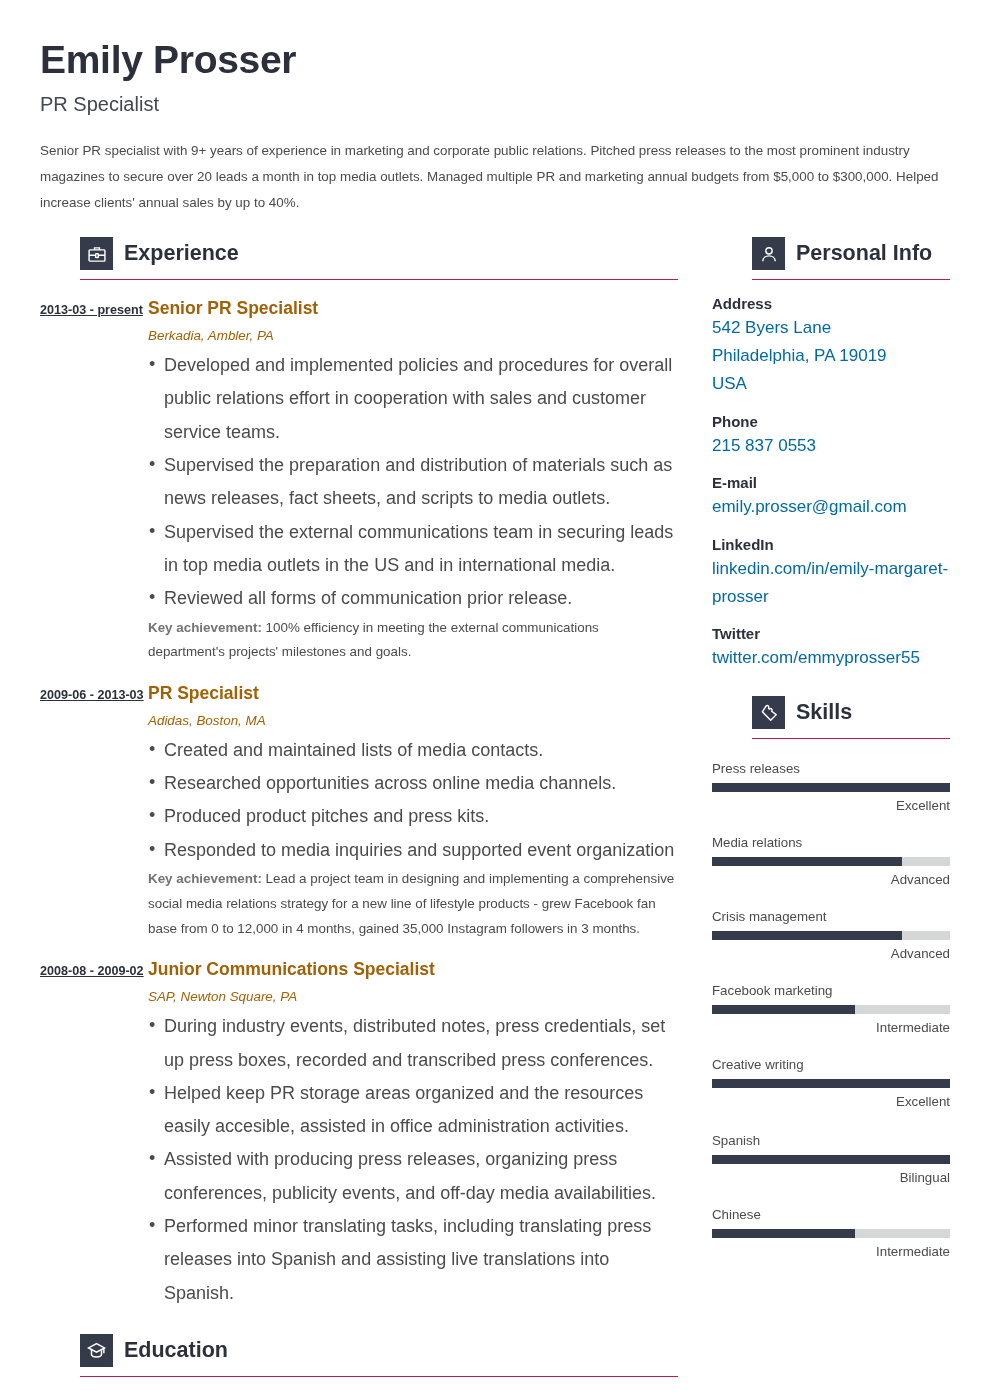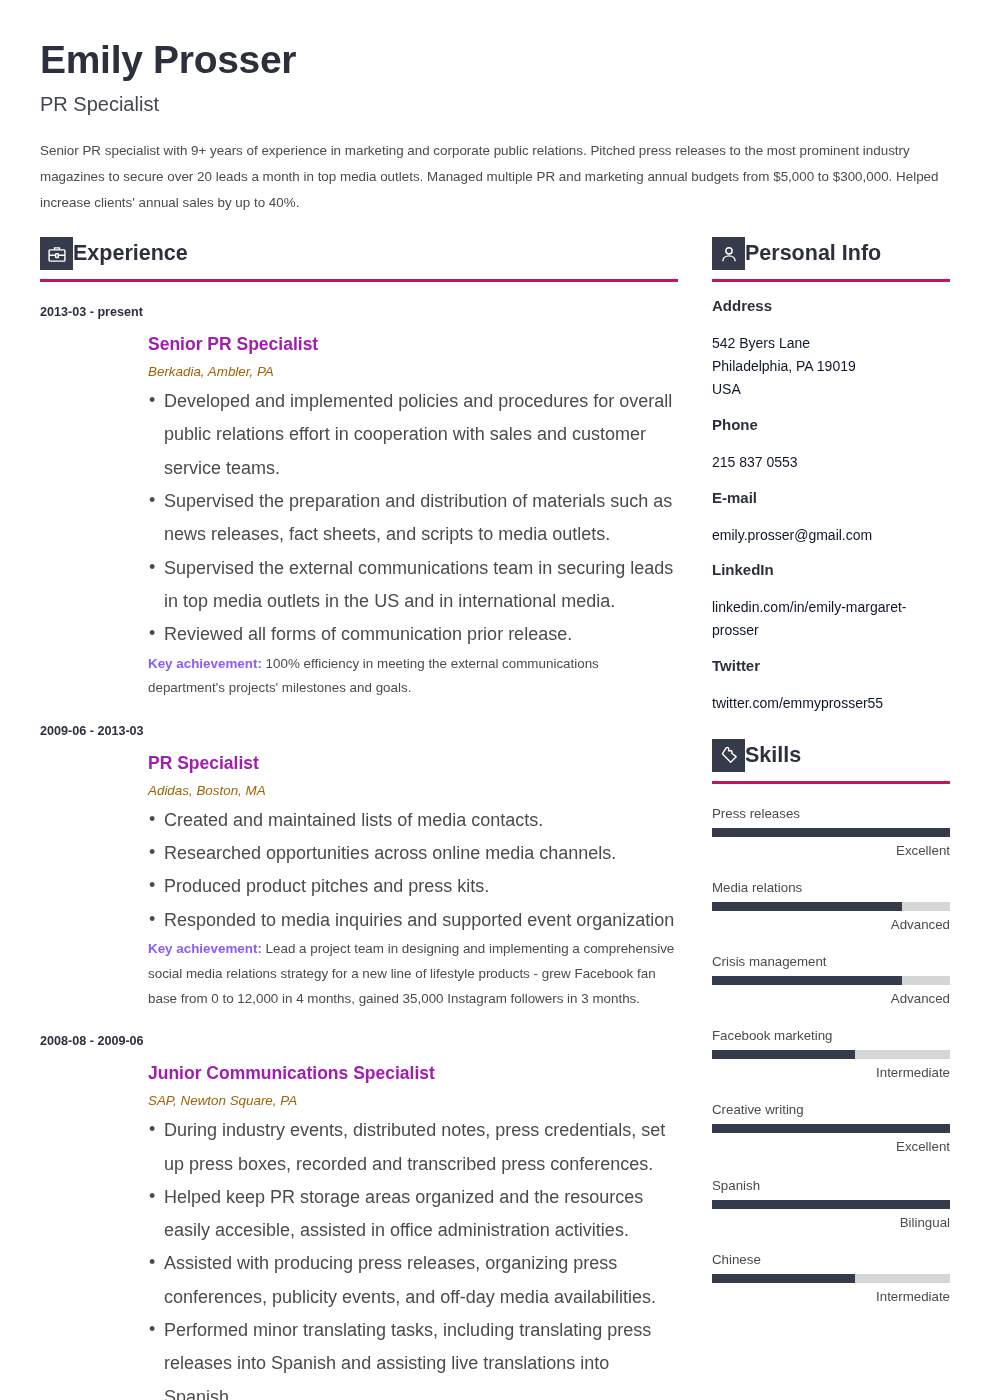--- a/index.html
+++ b/index.html
@@ -48,22 +48,24 @@
     margin-top: 22px;
     align-items: flex-start;
   }
   .col-left  { width: 638px; flex: 0 0 638px; }
   .col-right { width: 238px; flex: 0 0 238px; margin-left: 34px; }
 
   
   .section-head {
     display: flex;
     align-items: center;
+    gap: 11px;
     padding-bottom: 9px;
-    border-bottom: 3px solid #be185d;
+    border-bottom: 1px solid #be185d;
+    margin-left: 40px;
   }
   .icon-box {
     width: 33px; height: 33px;
     background: #353b4a;
     display: flex; align-items: center; justify-content: center;
     flex: 0 0 33px;
   }
   .icon-box svg { display: block; }
   .section-title {
     font-size: 21.5px;
@@ -77,28 +79,28 @@
     margin-top: 17px;
   }
   .entry-dates {
     width: 108px;
     flex: 0 0 108px;
     font-size: 12.6px;
     font-weight: bold;
     color: #2b303c;
     line-height: 1.62;
     padding-top: 3px;
+    text-decoration: underline;
   }
   .entry-body { flex: 1; }
   .entry-role {
     font-size: 17.5px;
     font-weight: bold;
-    color: #a21caf;
+    color: #a16207;
     line-height: 1.3;
-    margin-top: 34px;
   }
   .entry-company {
     font-size: 13.4px;
     font-style: italic;
     color: #a16207;
     margin-top: 8px;
   }
   .bullets {
     margin-top: 6px;
     list-style: none;
@@ -115,42 +117,42 @@
     position: absolute;
     left: 1px;
     top: -1px;
     color: #4b4b4b;
   }
   .key-ach {
     font-size: 13.4px;
     line-height: 1.85;
     color: #4b4b4b;
   }
-  .key-ach b { color: #8b5cf6; }
+  .key-ach b { color: #737373; }
 
   .edu-school {
     font-size: 13.4px;
     font-weight: bold;
     color: #2b303c;
     margin-top: 9px;
     line-height: 1.6;
   }
 
   
   .info-group { margin-top: 15px; }
   .info-label {
     font-size: 15px;
     font-weight: bold;
     color: #2b303c;
   }
   .info-value {
-    font-size: 14px;
-    color: #0f172a;
+    font-size: 17px;
+    color: #0369a1;
     line-height: 1.63;
-    margin-top: 18px;
+    margin-top: 2px;
     word-wrap: break-word;
   }
 
   .skill { margin-top: 22px; }
   .skill-name {
     font-size: 13.3px;
     color: #4b4b4b;
     margin-bottom: 7px;
   }
   .bar {
@@ -223,21 +225,21 @@
               <li>Created and maintained lists of media contacts.</li>
               <li>Researched opportunities across online media channels.</li>
               <li>Produced product pitches and press kits.</li>
               <li>Responded to media inquiries and supported event organization</li>
             </ul>
             <div class="key-ach"><b>Key achievement:</b> <span>Lead a project team in designing and implementing a comprehensive social media relations strategy for a new line of lifestyle products - grew Facebook fan base from 0 to 12,000 in 4 months, gained 35,000 Instagram followers in 3 months.</span></div>
           </div>
         </div>
 
         <div class="entry">
-          <div class="entry-dates">2008-08 - 2009-06</div>
+          <div class="entry-dates">2008-08 - 2009-02</div>
           <div class="entry-body">
             <div class="entry-role">Junior Communications Specialist</div>
             <div class="entry-company">SAP, Newton Square, PA</div>
             <ul class="bullets">
               <li>During industry events, distributed notes, press credentials, set up press boxes, recorded and transcribed press conferences.</li>
               <li>Helped keep PR storage areas organized and the resources easily accesible, assisted in office administration activities.</li>
               <li>Assisted with producing press releases, organizing press conferences, publicity events, and off-day media availabilities.</li>
               <li>Performed minor translating tasks, including translating press releases into Spanish and assisting live translations into Spanish.</li>
             </ul>
           </div>

